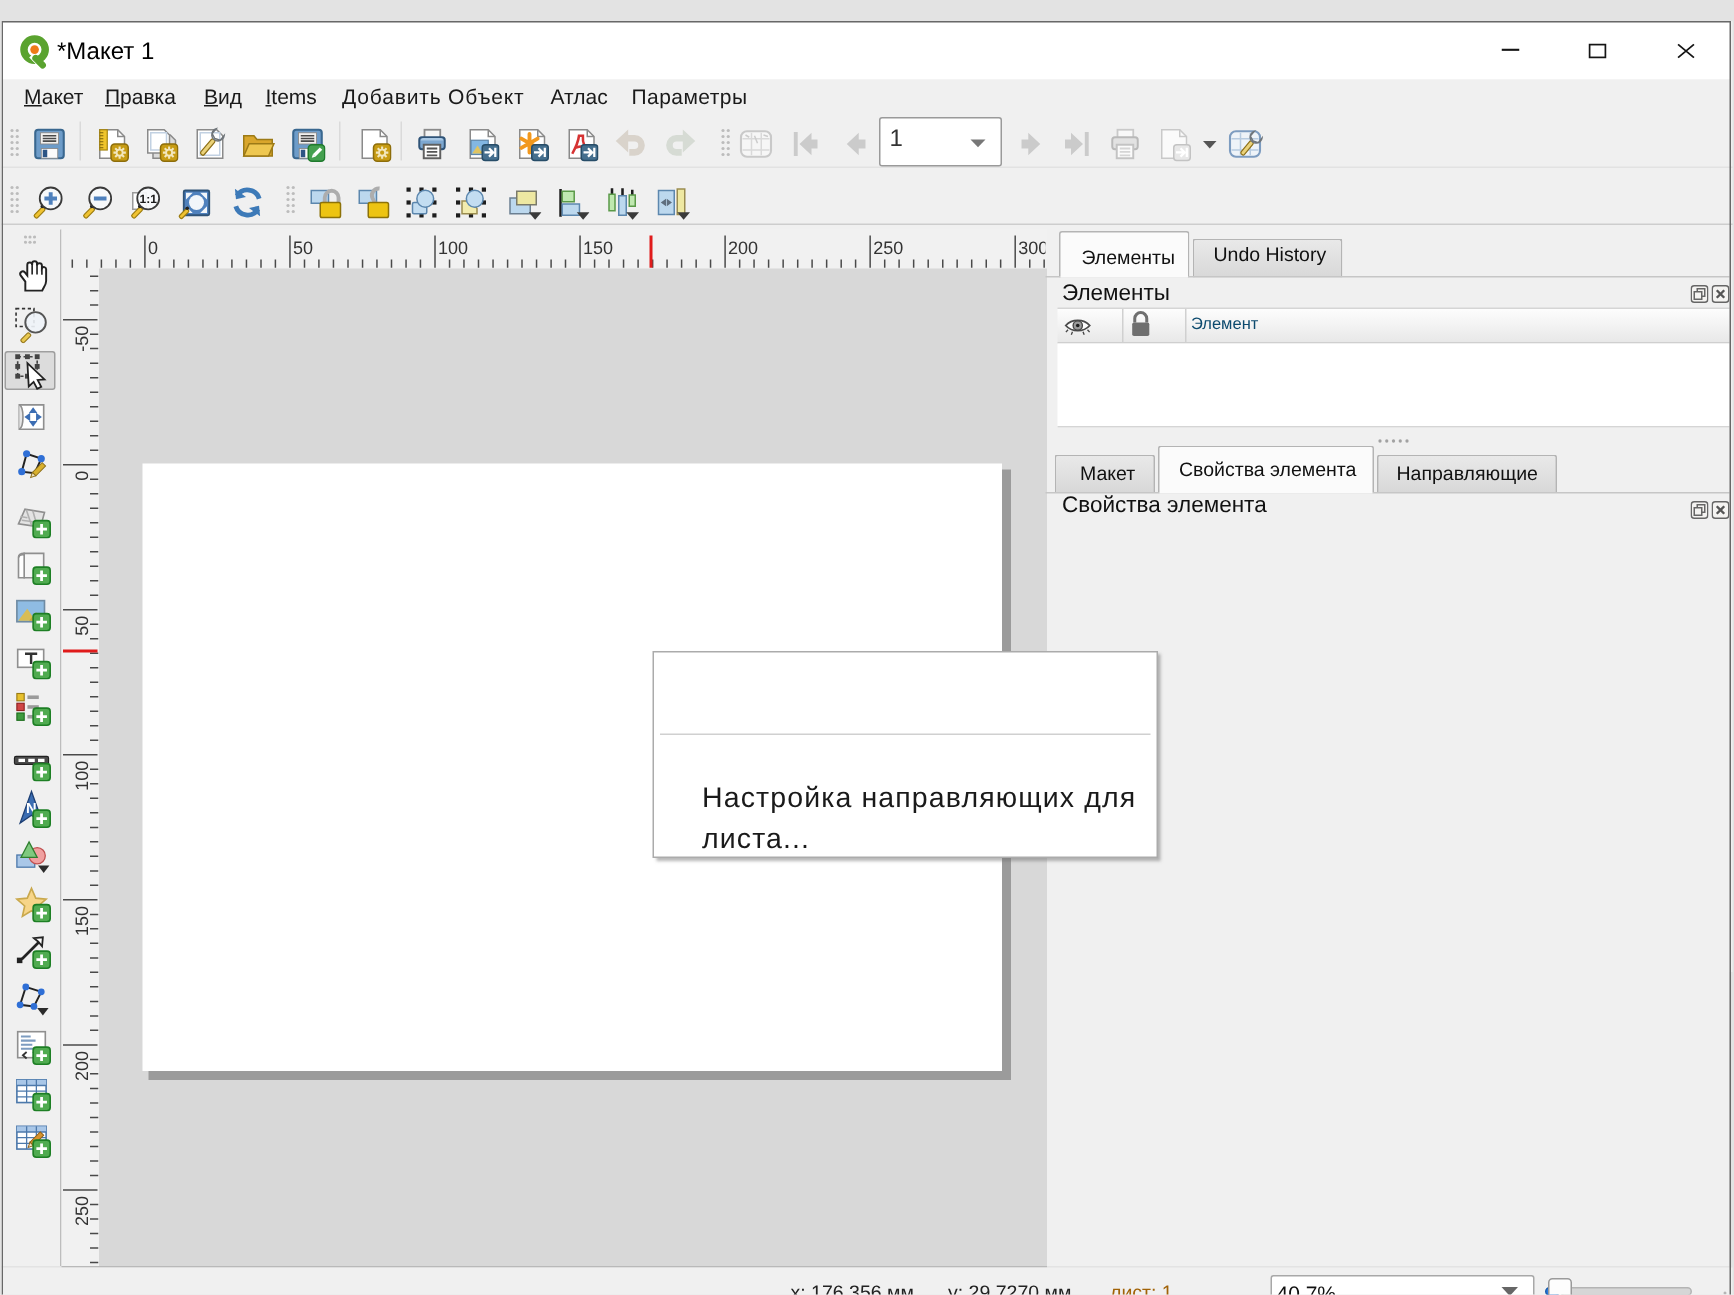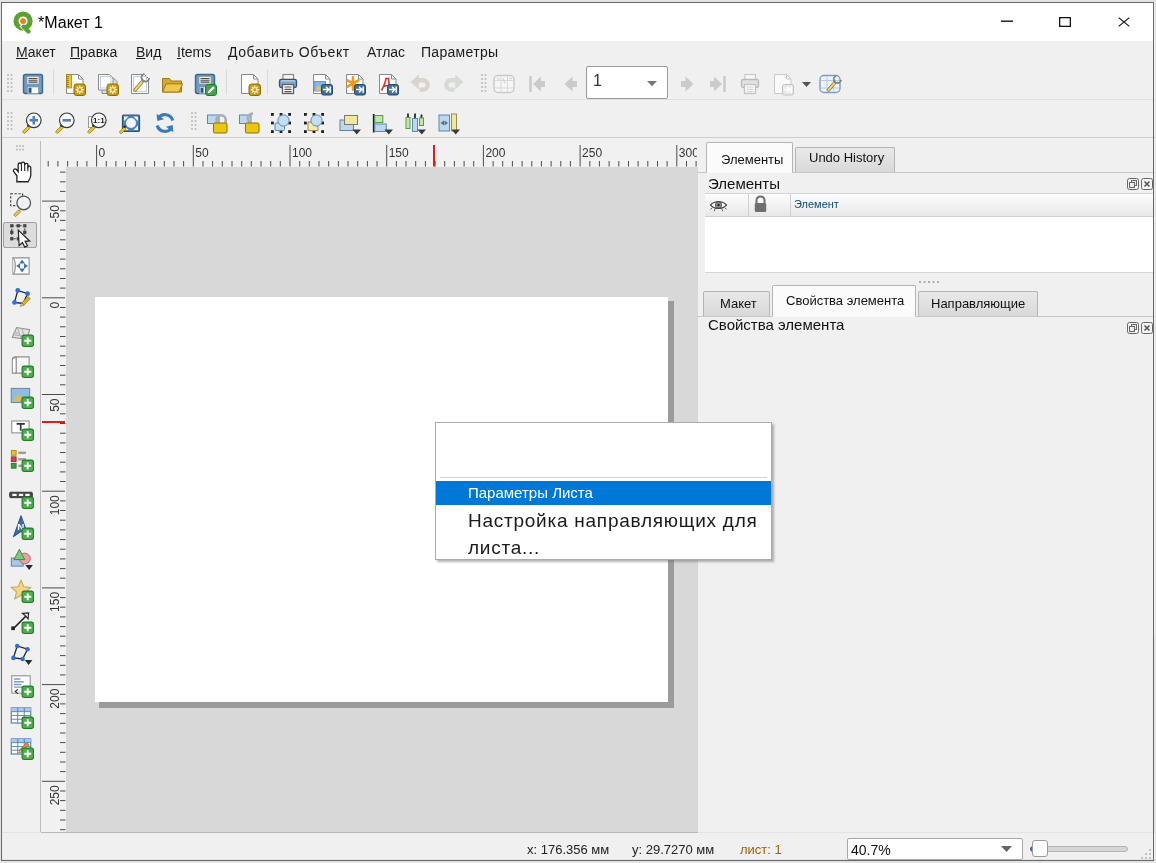--- a/index.html
+++ b/index.html
@@ -1,16 +1,16 @@
 <!DOCTYPE html>
 <html><head><meta charset="utf-8"><title>Layout</title><style>
 *{margin:0;padding:0;box-sizing:border-box}
 html,body{width:1156px;height:863px}
 body{position:relative;font-family:"Liberation Sans",sans-serif;background:#e3e3e3;overflow:hidden}
-#win{position:absolute;left:0;top:0;width:1156px;height:636px;background:#f0f0f0}
+#win{position:absolute;left:0;top:12px;width:1156px;height:636px;background:#f0f0f0}
 #frame{position:absolute;left:1px;top:2px;width:1153px;height:859px;border:1px solid #686868;z-index:50;pointer-events:none}
 #outer{position:absolute;left:0;top:0;width:1156px;height:863px;z-index:60;pointer-events:none;border-top:2px solid #e3e3e3;border-left:1px solid #e3e3e3;border-right:1px solid #e3e3e3;border-bottom:1px solid #e3e3e3;box-sizing:border-box}
 .abs{position:absolute}
 </style></head><body>
 <div id="win">
 <div class="abs" style="left:2px;top:3px;width:1152px;height:38px;background:#fff"></div>
     <div class="abs" style="left:2px;top:41px;width:1152px;height:24px;background:#f0f0f0"></div>
     <div class="abs" style="left:0;top:62px;width:100%;height:78px;background:#f0f0f0"></div>
     <div class="abs" style="left:0;top:99px;width:100%;height:1px;background:#e2e2e2"></div>
     <div class="abs" style="left:0;top:137px;width:100%;height:1px;background:#cdcdcd"></div>
@@ -776,16 +776,15 @@
     <svg class="abs" style="left:1140px;top:848px" width="12" height="12" viewBox="0 0 12 12">
       <circle cx="10" cy="2" r="1" fill="#b5b5b5"></circle>
       <circle cx="6" cy="6" r="1" fill="#b5b5b5"></circle>
       <circle cx="10" cy="6" r="1" fill="#b5b5b5"></circle>
       <circle cx="2" cy="10" r="1" fill="#b5b5b5"></circle>
       <circle cx="6" cy="10" r="1" fill="#b5b5b5"></circle>
       <circle cx="10" cy="10" r="1" fill="#b5b5b5"></circle>
     </svg>
     <div class="abs" style="left:435px;top:422px;width:337px;height:138px;background:#fff;border:1px solid #ababab;box-shadow:2px 2px 2px rgba(110,110,110,.5)"></div>
     <div class="abs" style="left:440px;top:477px;width:327px;height:1px;background:#d0d0d0"></div>
-    <div class="abs" style="left:436px;top:481px;width:335px;height:24px;line-height:24px;padding-left:32px;font-size:15px;color:#fff;background:#0078d7">Параметры Листа</div>
     <div class="abs" style="left:436px;top:507px;width:335px;height:27px;line-height:27px;padding-left:32px;font-size:19px;color:#1a1a1a;background:transparent"><span style="letter-spacing:0.75px">Настройка направляющих для листа...</span></div>
     <div id="frame"></div>
     <div id="outer"></div>
   </div>
 </body></html>

